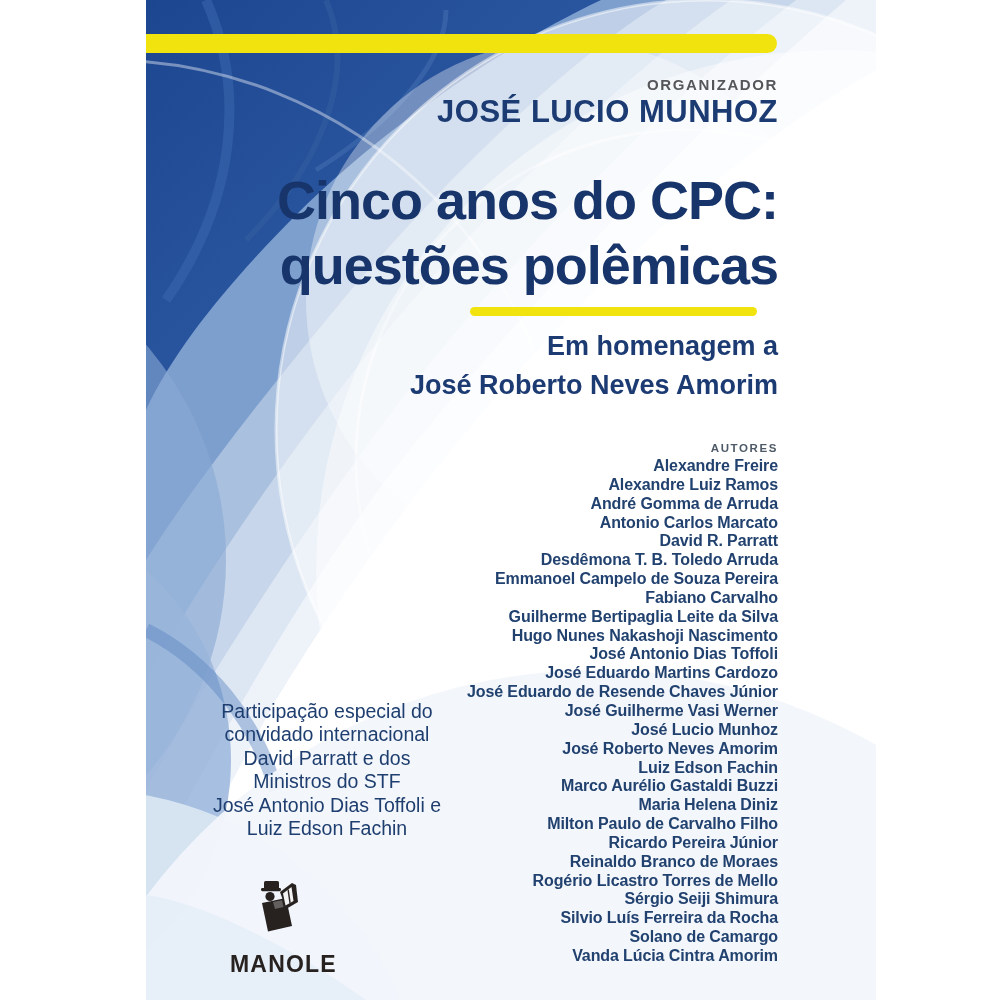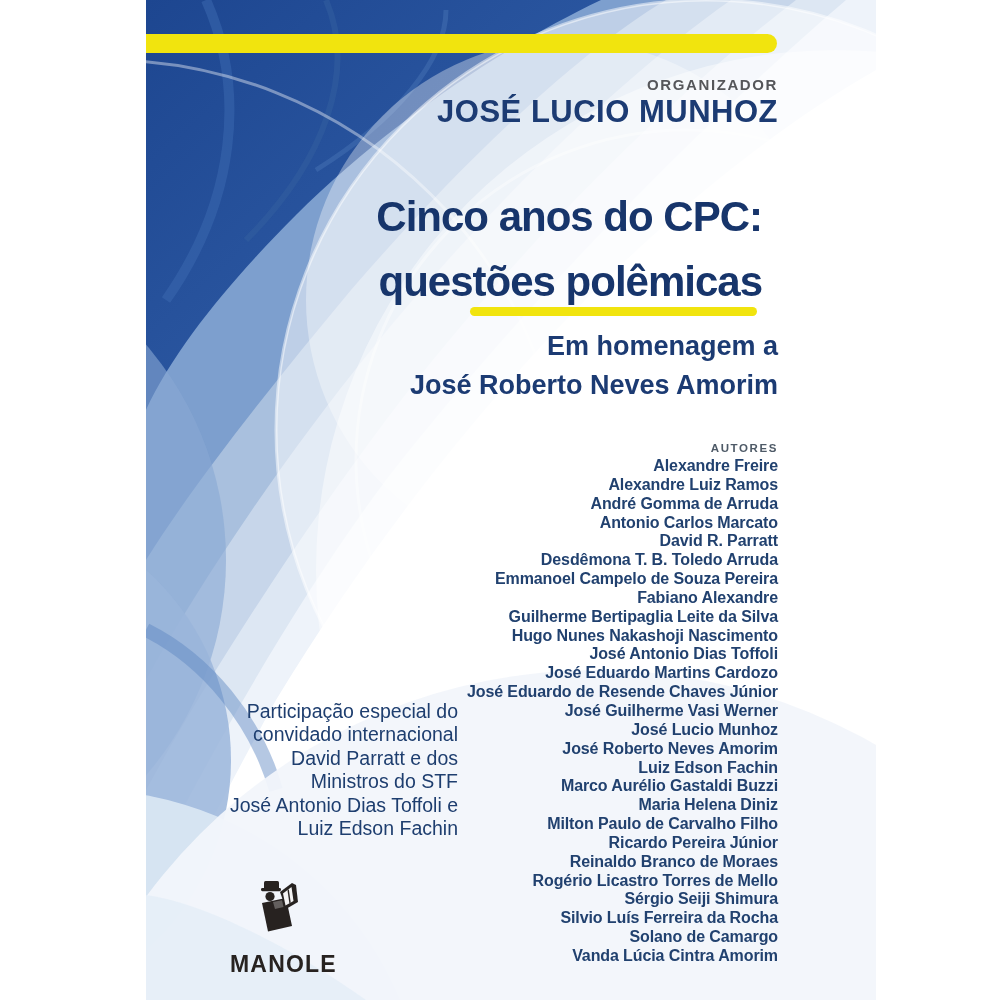--- a/index.html
+++ b/index.html
@@ -4,26 +4,26 @@
 <style>
   html,body{margin:0;padding:0;background:#ffffff;}
   body{width:1000px;height:1000px;font-family:"Liberation Sans",sans-serif;-webkit-font-smoothing:antialiased;}
   .page{position:relative;width:1000px;height:1000px;background:#ffffff;overflow:hidden;}
   .cover{position:absolute;left:146px;top:0;width:730px;height:1000px;overflow:hidden;}
   .bg{position:absolute;left:0;top:0;width:730px;height:1000px;}
   .stripe{position:absolute;left:0;top:34px;width:631px;height:19px;background:#f1e40e;border-radius:0 10px 10px 0;}
   .r{position:absolute;right:98px;text-align:right;white-space:nowrap;}
   .org-label{top:76px;font-size:15px;font-weight:700;letter-spacing:1.6px;color:#55565a;}
   .org-name{top:94px;font-size:31px;font-weight:800;letter-spacing:.5px;color:#1c3b73;}
-  .title{top:168px;margin:16px;font-size:42px;line-height:65px;font-weight:800;letter-spacing:-1px;color:#17356b;}
+  .title{top:168px;margin:0;font-size:54px;line-height:65px;font-weight:800;letter-spacing:-1px;color:#17356b;}
   .divider{position:absolute;left:324px;top:307px;width:287px;height:9px;background:#f1e40e;border-radius:5px;}
   .subtitle{top:327px;margin:0;font-size:27px;line-height:39px;font-weight:700;color:#1c3b73;}
   .authors-label{top:442px;font-size:11.5px;font-weight:700;letter-spacing:1.6px;color:#4e5a67;text-align:center;}
   .authors{top:457px;margin:0;padding:0;list-style:none;font-size:16px;line-height:18.85px;font-weight:600;letter-spacing:-.1px;color:#21416f;}
-  .participation{position:absolute;left:84px;top:700px;text-align:right;font-size:19.5px;line-height:23.4px;font-weight:500;color:#1e3e6f;white-space:nowrap;}
+  .participation{position:absolute;left:67px;top:700px;text-align:center;font-size:19.5px;line-height:23.4px;font-weight:500;color:#1e3e6f;white-space:nowrap;}
   .participation .b{font-weight:400;}
   .publisher{position:absolute;left:84px;top:880px;width:100px;text-align:center;}
   .publisher svg{display:block;margin:0 auto;}
   .publisher-name{margin-top:19px;font-size:23px;font-weight:700;letter-spacing:1.2px;color:#272220;}
 </style>
 </head>
 <body>
 
 <div class="page">
   <div class="cover">
@@ -80,21 +80,21 @@
 
     <ul class="r authors">
 
     <li>Alexandre Freire</li>
         <li>Alexandre Luiz Ramos</li>
         <li>André Gomma de Arruda</li>
         <li>Antonio Carlos Marcato</li>
         <li>David R. Parratt</li>
         <li>Desdêmona T. B. Toledo Arruda</li>
         <li>Emmanoel Campelo de Souza Pereira</li>
-        <li>Fabiano Alexandre</li>
+        <li>Fabiano Carvalho</li>
         <li>Guilherme Bertipaglia Leite da Silva</li>
         <li>Hugo Nunes Nakashoji Nascimento</li>
         <li>José Antonio Dias Toffoli</li>
         <li>José Eduardo Martins Cardozo</li>
         <li>José Eduardo de Resende Chaves Júnior</li>
         <li>José Guilherme Vasi Werner</li>
         <li>José Lucio Munhoz</li>
         <li>José Roberto Neves Amorim</li>
         <li>Luiz Edson Fachin</li>
         <li>Marco Aurélio Gastaldi Buzzi</li>

